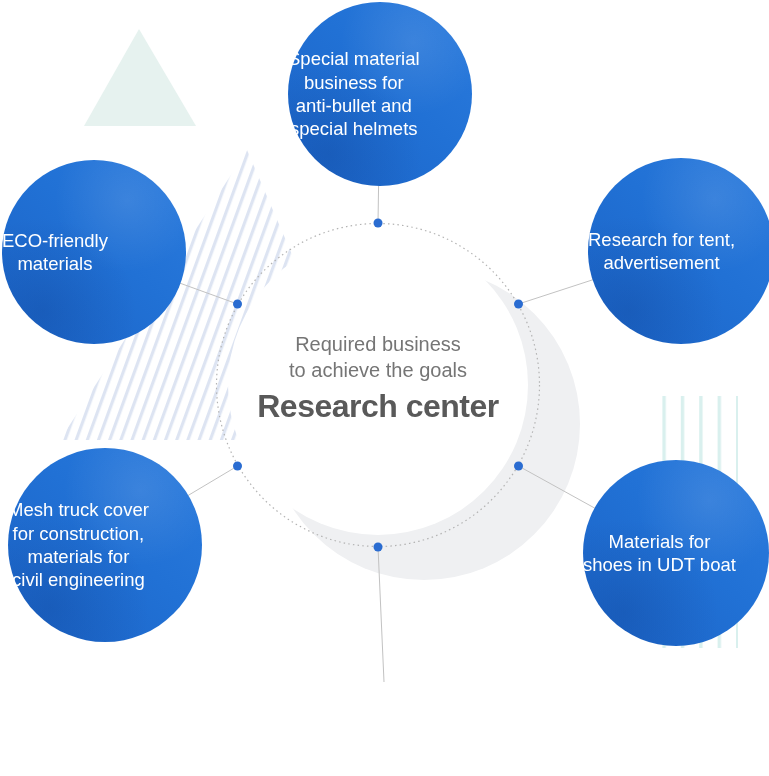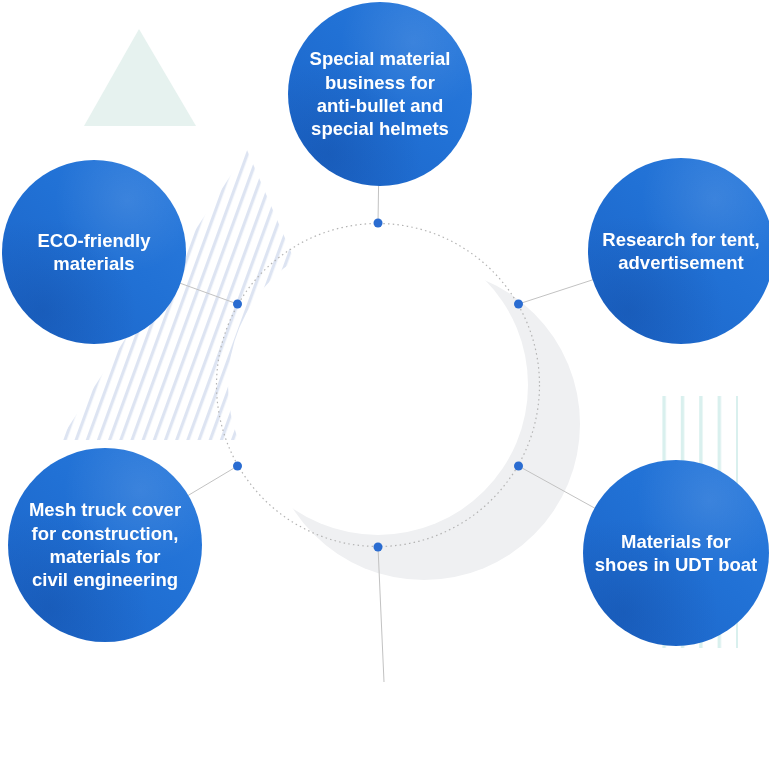--- a/index.html
+++ b/index.html
@@ -3,22 +3,22 @@
 <meta charset="utf-8">
 <style>
   html,body{margin:0;padding:0;background:#ffffff;}
   .stage{
     position:relative;width:769px;height:776px;overflow:hidden;background:#ffffff;
     font-family:"Liberation Sans",sans-serif;
   }
   .bg-svg{position:absolute;left:0;top:0;z-index:1;}
   .node{
     position:absolute;z-index:3;border-radius:50%;
-    display:flex;align-items:center;justify-content:center;text-align:center;
-    color:#ffffff;font-size:18.5px;line-height:1.26;font-weight:700;
+    display:flex;align-items:center;text-align:center;
+    color:#ffffff;font-size:18.5px;line-height:1.26;font-weight:400;
     background:
       radial-gradient(circle at 68% 22%, rgba(255,255,255,0.10) 0%, rgba(255,255,255,0) 38%),
       radial-gradient(circle at 22% 82%, rgba(6,40,110,0.18) 0%, rgba(6,40,110,0) 45%),
       linear-gradient(45deg,#1b63c6 0%,#2171d5 55%,#2b7bdd 100%);
   }
   .node span{white-space:pre-line;}
   .node-special{left:288px;top:2px;width:184px;height:184px;}
   .node-tent{left:588px;top:158px;width:186px;height:186px;}
   .node-udt{left:583px;top:460px;width:186px;height:186px;}
   .node-conduit{left:289px;top:587px;width:190px;height:190px;}
@@ -70,20 +70,23 @@
       <circle cx="378" cy="223" r="4.5"></circle>
       <circle cx="518.5" cy="304" r="4.5"></circle>
       <circle cx="518.5" cy="466" r="4.5"></circle>
       <circle cx="378" cy="547" r="4.5"></circle>
       <circle cx="237.5" cy="466" r="4.5"></circle>
       <circle cx="237.5" cy="304" r="4.5"></circle>
     </g>
   </svg>
 
   <div class="center-text">
+    <div class="center-sub">Required business
+to achieve the goals</div>
+    <div class="center-title">Research center</div>
   </div>
 
   <div class="node node-special">
     <span>Special material
 business for
 anti-bullet and
 special helmets</span>
   </div>
   <div class="node node-tent">
     <span>Research for tent,

